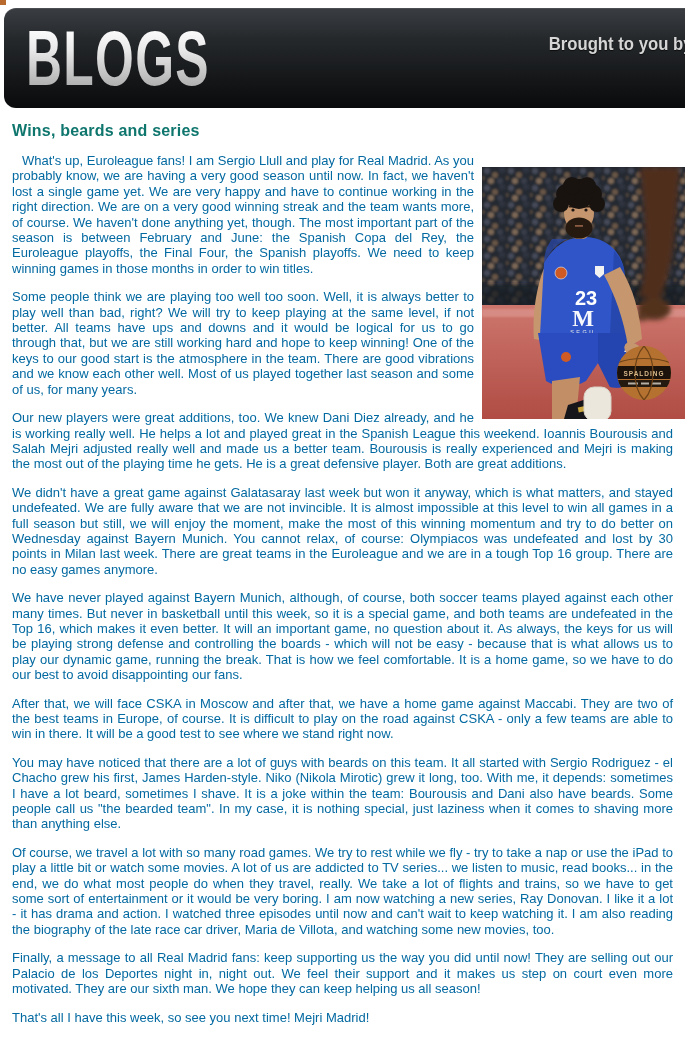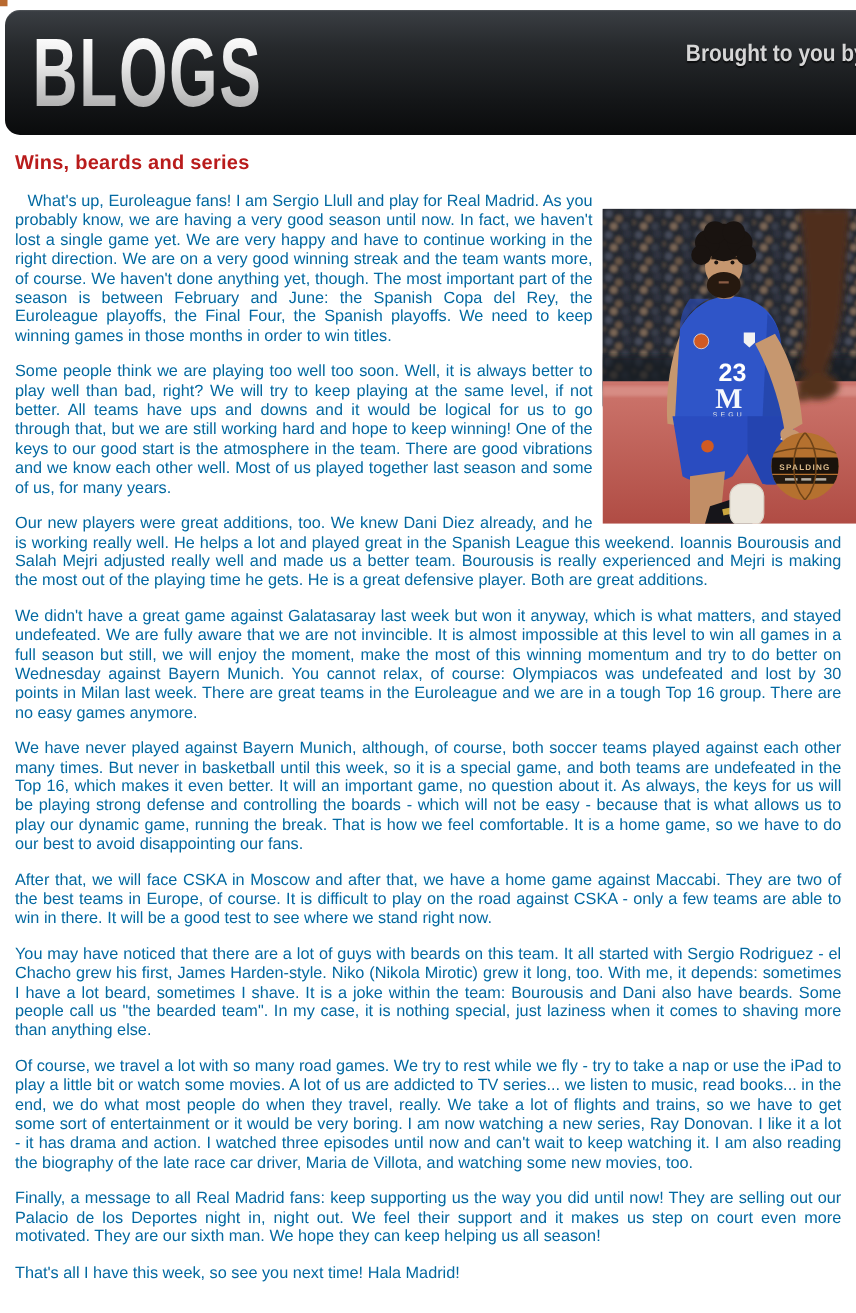--- a/index.html
+++ b/index.html
@@ -37,21 +37,21 @@
     font-size: 19px; font-weight: bold; color: #d6d6d6;
     transform: scaleX(0.88); transform-origin: right top;
     white-space: nowrap;
     text-shadow: 0 1px 1px rgba(0,0,0,0.65);
   }
   .content {
     position: absolute; top: 108px; left: 0; right: 0;
     padding: 14px 12px 0 12px;
   }
   .post-title {
-    font-size: 16px; font-weight: bold; color: #b91c1c;
+    font-size: 16px; font-weight: bold; color: #0f766e;
     margin: 0 0 4px 0; letter-spacing: 0.2px;
   }
   .body-text p {
     font-size: 13px; line-height: 15.4px; color: #0369a1;
     text-align: justify;
     margin: 13px 0;
   }
   .body-text p.lead { text-indent: 10px; }
   .player-figure {
     float: right;
@@ -186,16 +186,16 @@
 
     <p class="lead">What's up, Euroleague fans! I am Sergio Llull and play for Real Madrid. As you probably know, we are having a very good season until now. In fact, we haven't lost a single game yet. We are very happy and have to continue working in the right direction. We are on a very good winning streak and the team wants more, of course. We haven't done anything yet, though. The most important part of the season is between February and June: the Spanish Copa del Rey, the Euroleague playoffs, the Final Four, the Spanish playoffs. We need to keep winning games in those months in order to win titles.</p>
     <p>Some people think we are playing too well too soon. Well, it is always better to play well than bad, right? We will try to keep playing at the same level, if not better. All teams have ups and downs and it would be logical for us to go through that, but we are still working hard and hope to keep winning! One of the keys to our good start is the atmosphere in the team. There are good vibrations and we know each other well. Most of us played together last season and some of us, for many years.</p>
     <p>Our new players were great additions, too. We knew Dani Diez already, and he is working really well. He helps a lot and played great in the Spanish League this weekend. Ioannis Bourousis and Salah Mejri adjusted really well and made us a better team. Bourousis is really experienced and Mejri is making the most out of the playing time he gets. He is a great defensive player. Both are great additions.</p>
     <p>We didn't have a great game against Galatasaray last week but won it anyway, which is what matters, and stayed undefeated. We are fully aware that we are not invincible. It is almost impossible at this level to win all games in a full season but still, we will enjoy the moment, make the most of this winning momentum and try to do better on Wednesday against Bayern Munich. You cannot relax, of course: Olympiacos was undefeated and lost by 30 points in Milan last week. There are great teams in the Euroleague and we are in a tough Top 16 group. There are no easy games anymore.</p>
     <p>We have never played against Bayern Munich, although, of course, both soccer teams played against each other many times. But never in basketball until this week, so it is a special game, and both teams are undefeated in the Top 16, which makes it even better. It will an important game, no question about it. As always, the keys for us will be playing strong defense and controlling the boards - which will not be easy - because that is what allows us to play our dynamic game, running the break. That is how we feel comfortable. It is a home game, so we have to do our best to avoid disappointing our fans.</p>
     <p>After that, we will face CSKA in Moscow and after that, we have a home game against Maccabi. They are two of the best teams in Europe, of course. It is difficult to play on the road against CSKA - only a few teams are able to win in there. It will be a good test to see where we stand right now.</p>
     <p>You may have noticed that there are a lot of guys with beards on this team. It all started with Sergio Rodriguez - el Chacho grew his first, James Harden-style. Niko (Nikola Mirotic) grew it long, too. With me, it depends: sometimes I have a lot beard, sometimes I shave. It is a joke within the team: Bourousis and Dani also have beards. Some people call us "the bearded team". In my case, it is nothing special, just laziness when it comes to shaving more than anything else.</p>
     <p>Of course, we travel a lot with so many road games. We try to rest while we fly - try to take a nap or use the iPad to play a little bit or watch some movies. A lot of us are addicted to TV series... we listen to music, read books... in the end, we do what most people do when they travel, really. We take a lot of flights and trains, so we have to get some sort of entertainment or it would be very boring. I am now watching a new series, Ray Donovan. I like it a lot - it has drama and action. I watched three episodes until now and can't wait to keep watching it. I am also reading the biography of the late race car driver, Maria de Villota, and watching some new movies, too.</p>
     <p>Finally, a message to all Real Madrid fans: keep supporting us the way you did until now! They are selling out our Palacio de los Deportes night in, night out. We feel their support and it makes us step on court even more motivated. They are our sixth man. We hope they can keep helping us all season!</p>
-    <p>That's all I have this week, so see you next time! Hala Madrid!</p>
+    <p>That's all I have this week, so see you next time! Mejri Madrid!</p>
   </div>
 
 </div>
 
 </body></html>

